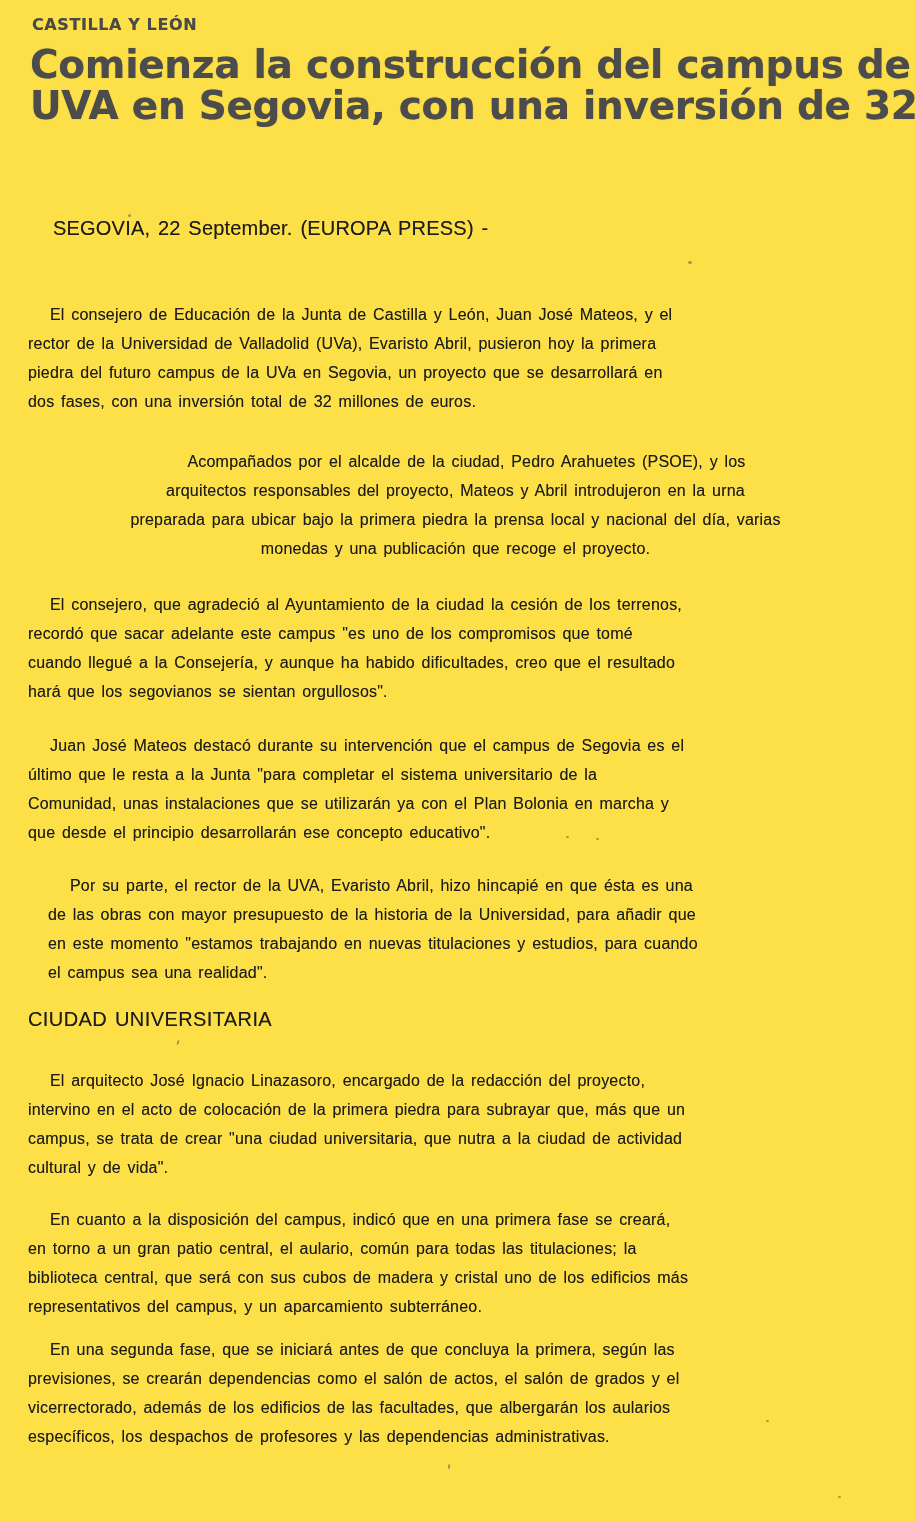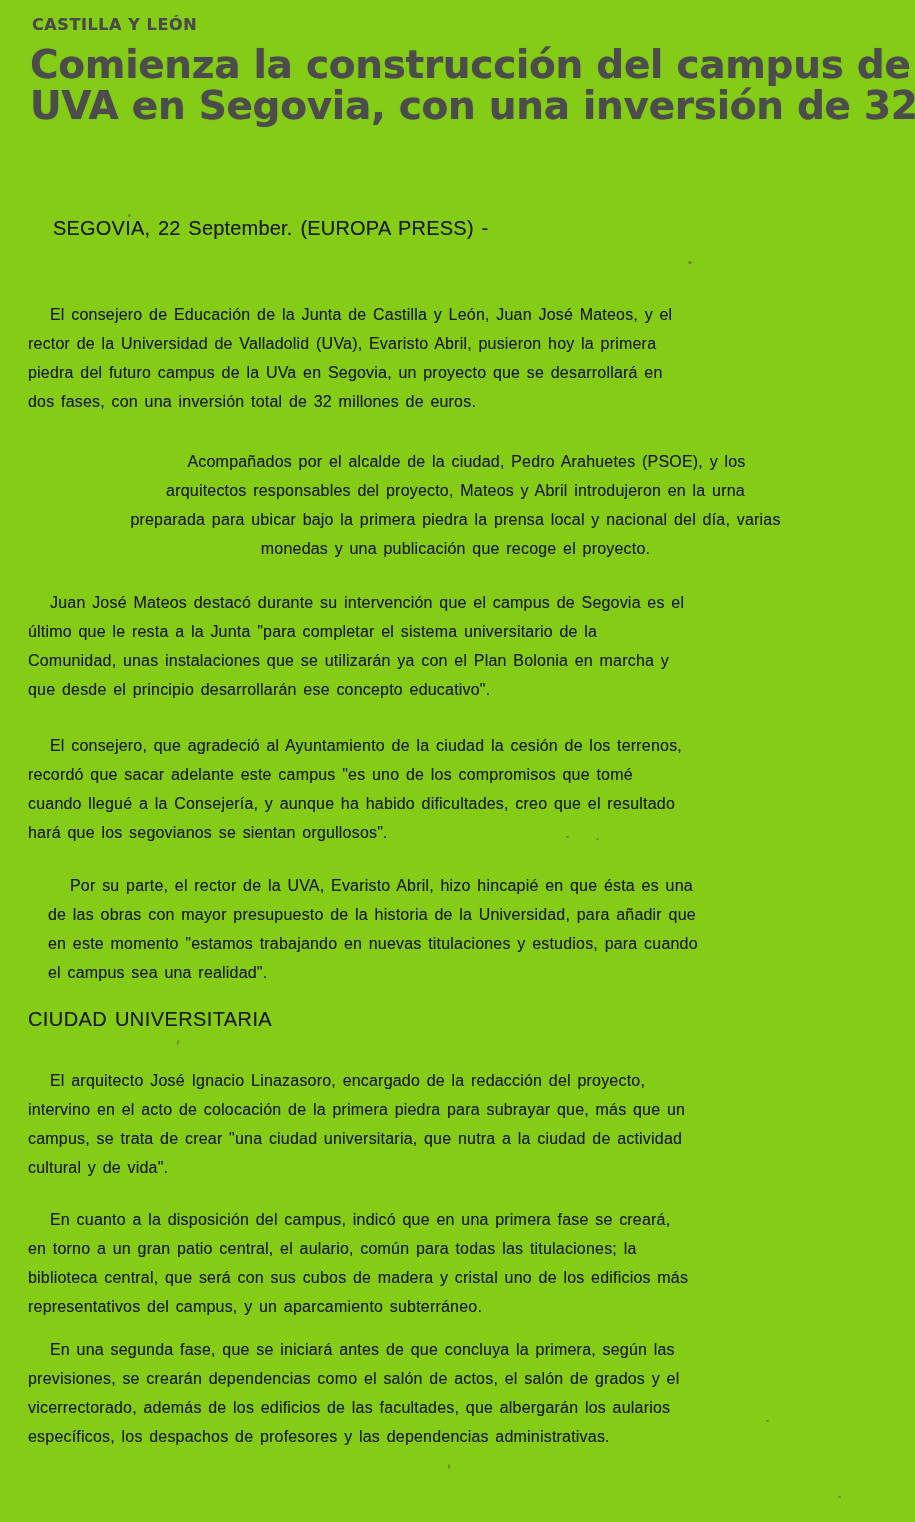--- a/index.html
+++ b/index.html
@@ -5,21 +5,21 @@
   html, body {
     margin: 0;
     padding: 0;
     background: #ffffff;
   }
   .page {
     position: relative;
     width: 915px;
     height: 1522px;
     margin: 0;
-    background: #84cc16;
+    background: #fde047;
     overflow: hidden;
     box-sizing: border-box;
     padding: 14px 32px 30px 28px;
     font-family: "Liberation Sans", sans-serif;
     color: #1c1c1c;
   }
   .kicker {
     font-family: "DejaVu Sans", sans-serif;
     font-weight: bold;
     font-size: 16px;
@@ -101,28 +101,28 @@
   <div class="dateline">SEGOVIA, 22 September. (EUROPA PRESS) -</div>
 
   <p class="para p1">El consejero de Educación de la Junta de Castilla y León, Juan José Mateos, y el
 rector de la Universidad de Valladolid (UVa), Evaristo Abril, pusieron hoy la primera
 piedra del futuro campus de la UVa en Segovia, un proyecto que se desarrollará en
 dos fases, con una inversión total de 32 millones de euros.</p>
   <p class="para p2">Acompañados por el alcalde de la ciudad, Pedro Arahuetes (PSOE), y los
 arquitectos responsables del proyecto, Mateos y Abril introdujeron en la urna
 preparada para ubicar bajo la primera piedra la prensa local y nacional del día, varias
 monedas y una publicación que recoge el proyecto.</p>
+  <p class="para p4">El consejero, que agradeció al Ayuntamiento de la ciudad la cesión de los terrenos,
+recordó que sacar adelante este campus "es uno de los compromisos que tomé
+cuando llegué a la Consejería, y aunque ha habido dificultades, creo que el resultado
+hará que los segovianos se sientan orgullosos".</p>
   <p class="para p3">Juan José Mateos destacó durante su intervención que el campus de Segovia es el
 último que le resta a la Junta "para completar el sistema universitario de la
 Comunidad, unas instalaciones que se utilizarán ya con el Plan Bolonia en marcha y
 que desde el principio desarrollarán ese concepto educativo".</p>
-  <p class="para p4">El consejero, que agradeció al Ayuntamiento de la ciudad la cesión de los terrenos,
-recordó que sacar adelante este campus "es uno de los compromisos que tomé
-cuando llegué a la Consejería, y aunque ha habido dificultades, creo que el resultado
-hará que los segovianos se sientan orgullosos".</p>
   <p class="para p5">Por su parte, el rector de la UVA, Evaristo Abril, hizo hincapié en que ésta es una
 de las obras con mayor presupuesto de la historia de la Universidad, para añadir que
 en este momento "estamos trabajando en nuevas titulaciones y estudios, para cuando
 el campus sea una realidad".</p>
 
   <h2 class="section-heading">CIUDAD UNIVERSITARIA</h2>
 
   <p class="para p6">El arquitecto José Ignacio Linazasoro, encargado de la redacción del proyecto,
 intervino en el acto de colocación de la primera piedra para subrayar que, más que un
 campus, se trata de crear "una ciudad universitaria, que nutra a la ciudad de actividad

